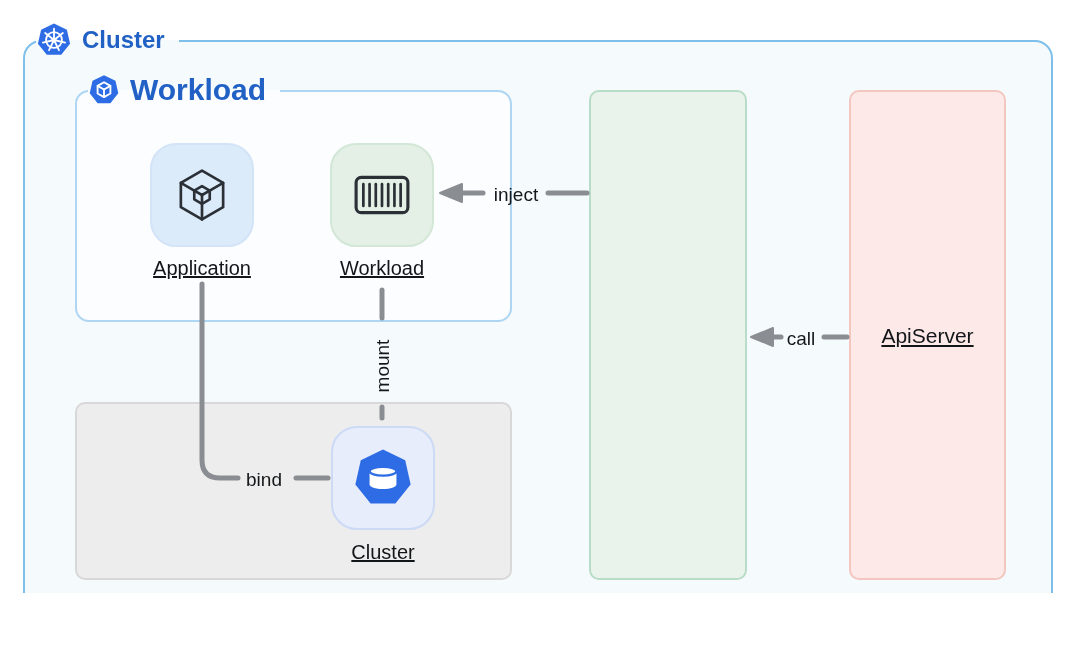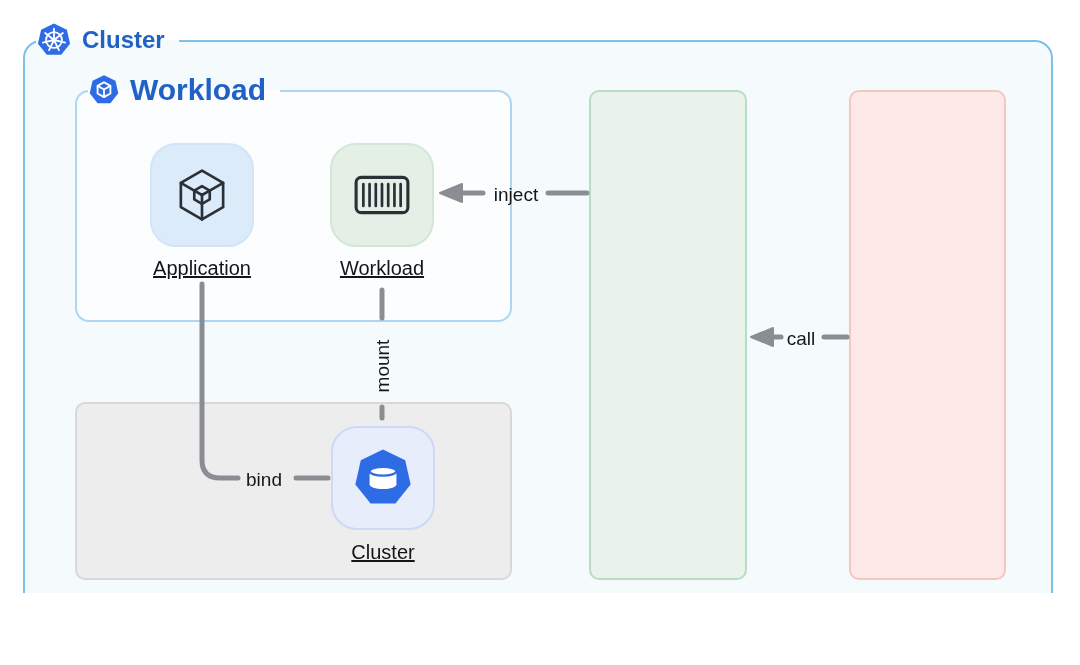--- a/index.html
+++ b/index.html
@@ -158,20 +158,21 @@
     <span>
       <svg class="icon-svg" width="62" height="62" viewBox="0 0 24 24">
         <polygon points="12,1 20.6,5.1 22.7,14.5 16.8,21.9 7.2,21.9 1.3,14.5 3.4,5.1" fill="#2e6ce6"></polygon>
         <path d="M6.8 9.4 C6.8 8.3 9.1 7.5 12 7.5 C14.9 7.5 17.2 8.3 17.2 9.4 V14.4 C17.2 15.5 14.9 16.3 12 16.3 C9.1 16.3 6.8 15.5 6.8 14.4 Z" fill="#ffffff"></path>
         <ellipse cx="12" cy="9.4" rx="5.2" ry="1.7" fill="#ffffff" stroke="#2e6ce6" stroke-width="0.9"></ellipse>
       </svg>
     </span>
   </div>
   <div class="caption caption-volume">Cluster</div>
 
+  <div class="caption caption-api">ApiServer</div>
 
   <svg class="overlay" viewBox="0 0 1080 665">
 
     <g>
       <polygon class="edge-head" points="440,193 462,184 462,202"></polygon>
       <line class="edge" x1="463" y1="193" x2="483" y2="193"></line>
       <line class="edge" x1="548" y1="193" x2="587" y2="193"></line>
       <text class="edge-label" x="516" y="194">inject</text>
     </g>
 

